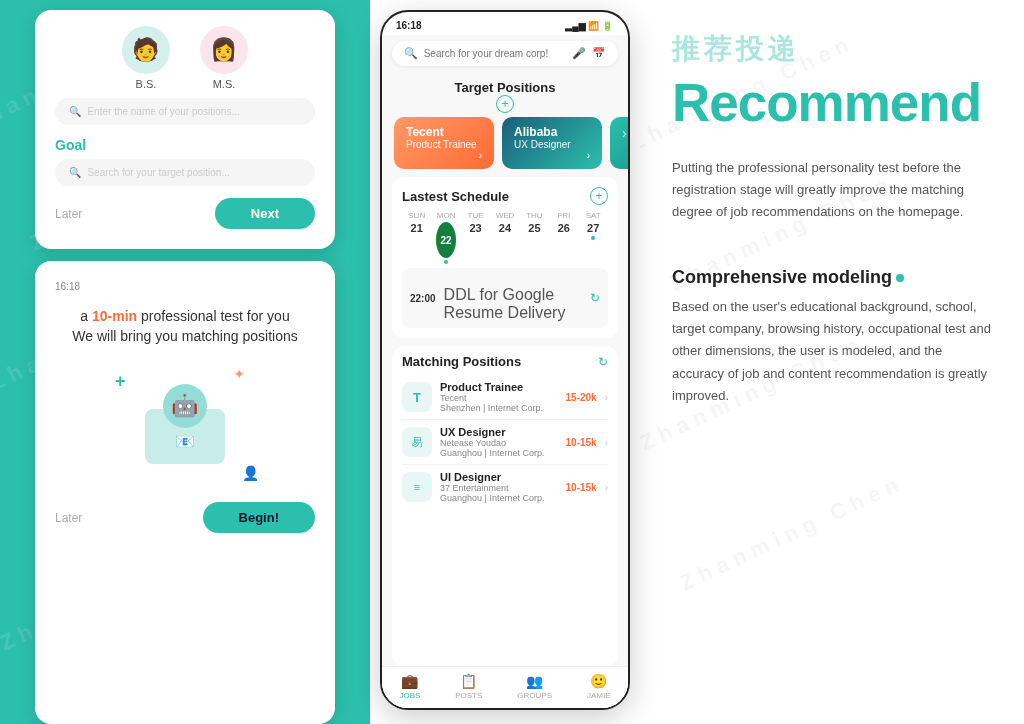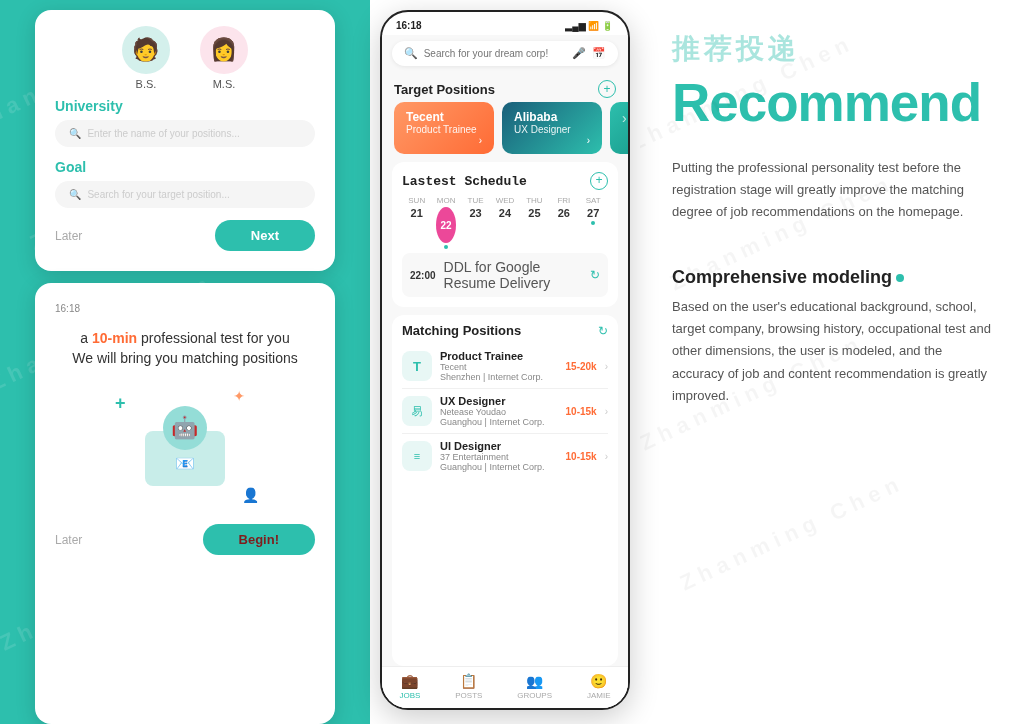--- a/index.html
+++ b/index.html
@@ -163,21 +163,21 @@
 
     .bottom-card-buttons {
       display: flex;
       justify-content: space-between;
       align-items: center;
       margin-top: 16px;
     }
 
     .btn-begin {
       background: #2dbfad;
-      color: #7f1d1d;
+      color: #0f172a;
       border: none;
       border-radius: 20px;
       padding: 8px 36px;
       font-size: 13px;
       font-weight: 600;
       cursor: pointer;
     }
 
     
     .middle-panel {
@@ -256,20 +256,21 @@
       color: #888;
       font-size: 11px;
     }
 
     .section-header {
       display: flex;
       justify-content: space-between;
       align-items: center;
       padding: 8px 12px 4px;
       flex-shrink: 0;
+      flex-direction: column;
     }
 
     .section-title {
       font-size: 13px;
       font-weight: 700;
       color: #222;
     }
 
     .add-btn {
       width: 18px;
@@ -328,42 +329,41 @@
       border-radius: 12px;
       padding: 10px;
       flex-shrink: 0;
     }
 
     .sched-header {
       display: flex;
       justify-content: space-between;
       align-items: center;
       margin-bottom: 6px;
-      font-family: Liberation Mono, monospace;
     }
 
     .calendar-row {
       display: flex;
       justify-content: space-between;
       margin-bottom: 4px;
     }
 
     .cal-day {
       display: flex;
       flex-direction: column;
       align-items: center;
       font-size: 9px;
       gap: 2px;
       flex: 1;
     }
 
     .cal-dow { color: #aaa; font-size: 8px; }
     .cal-date { font-size: 11px; font-weight: 600; color: #333; }
     .cal-date.today {
-      background: #ec4899;
+      background: #15803d;
       color: #fff;
       border-radius: 50%;
       width: 20px;
       height: 36px;
       display: flex;
       align-items: center;
       justify-content: center;
       font-size: 10px;
     }
 
@@ -378,21 +378,21 @@
       display: flex;
       align-items: center;
       gap: 8px;
       background: #f8f8f8;
       border-radius: 8px;
       padding: 6px 8px;
       margin-top: 4px;
     }
 
     .ddl-time { font-size: 10px; font-weight: 700; color: #333; }
-    .ddl-text { font-size: 14px; color: #555; flex: 1; }
+    .ddl-text { font-size: 16px; color: #555; flex: 1; margin-top: 12px; }
     .refresh-icon { color: #2dbfad; font-size: 12px; }
 
     .matching-section {
       background: #fff;
       margin: 0 10px;
       border-radius: 12px;
       padding: 8px 10px;
       flex: 1;
       overflow: hidden;
     }
@@ -573,21 +573,20 @@
         <div class="avatar-circle male">🧑</div>
         <span>B.S.</span>
       </div>
       <div class="avatar-item">
         <div class="avatar-circle female">👩</div>
         <span>M.S.</span>
       </div>
     </div>
 
     <div class="form-section">
-      <div class="form-label">University</div>
       <div class="form-input">
         <span class="search-icon">🔍</span>
         <span style="font-size:10px;color:#ccc;">Enter the name of your positions...</span>
       </div>
     </div>
 
     <div class="form-section">
       <div class="form-label">Goal</div>
       <div class="form-input">
         <span class="search-icon">🔍</span>

